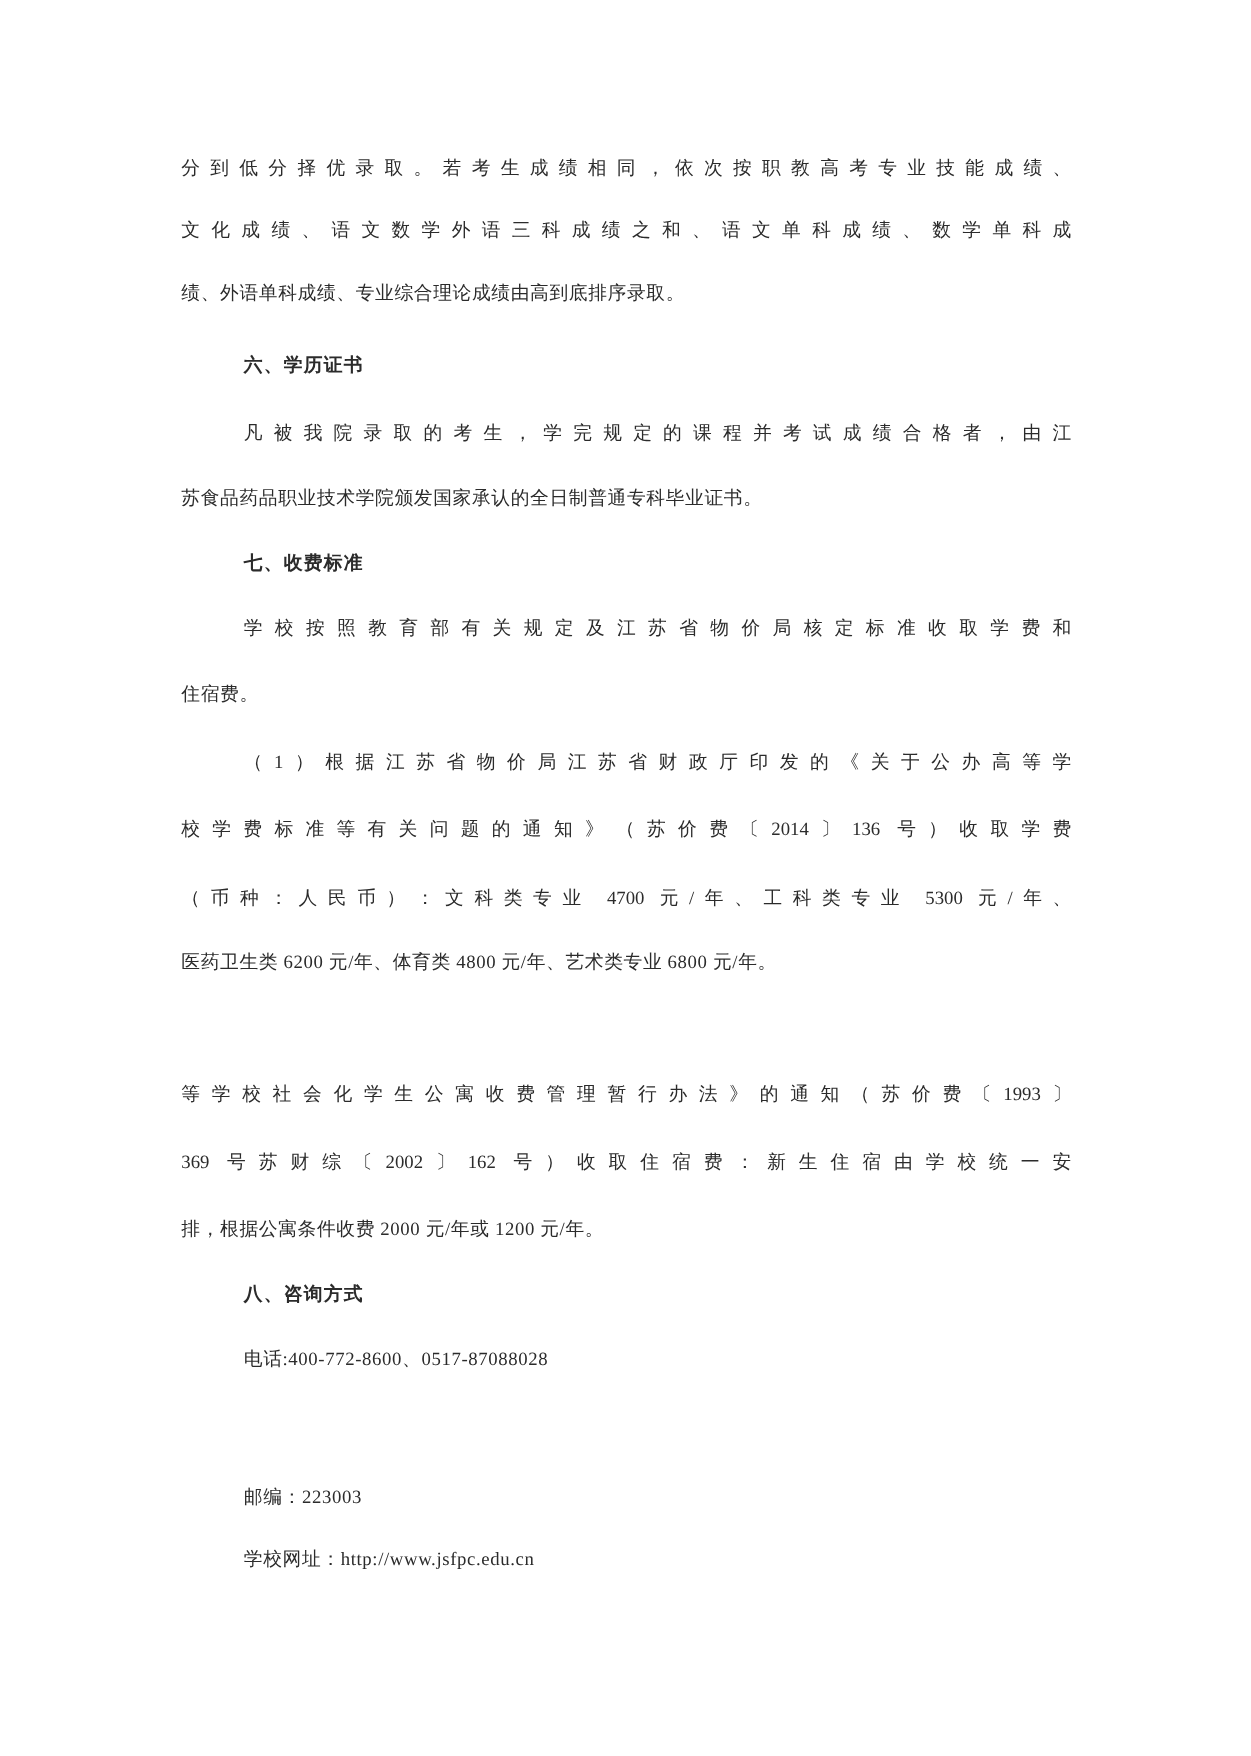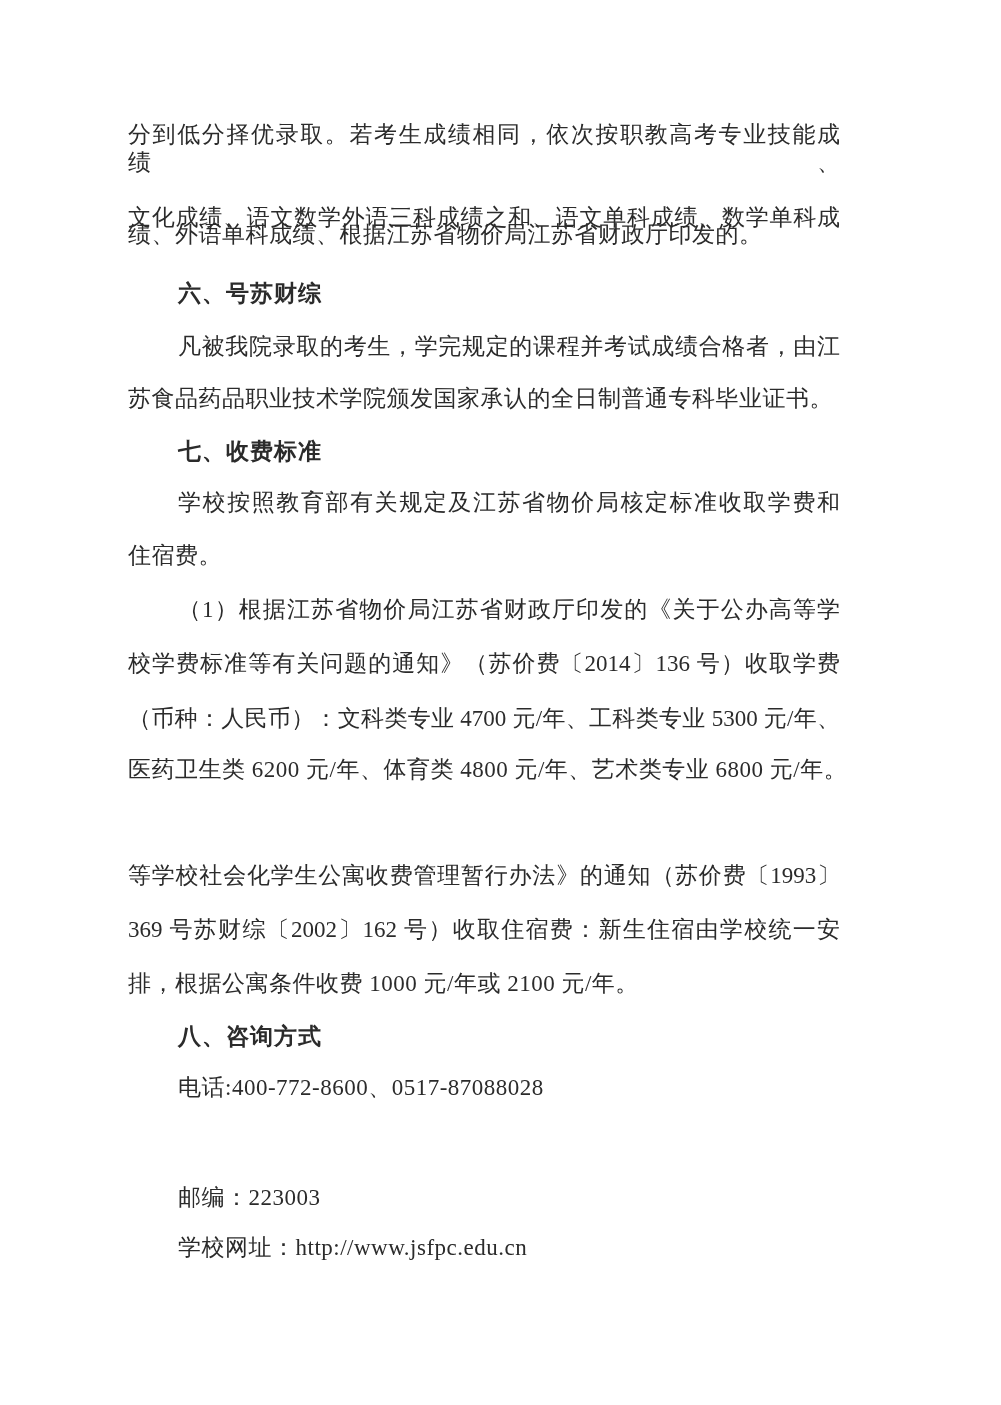--- a/index.html
+++ b/index.html
@@ -15,23 +15,23 @@
     position:relative;
     width:1001px;
     height:1405px;
     background:var(--page-bg);
     overflow:hidden;
     font-family:"Liberation Serif","DejaVu Serif",serif;
     color:var(--text-color);
   }
   .line{
     position:absolute;
-    left:128px;
+    left:145px;
     width:712px;
-    font-size:23px;
+    font-size:15px;
     line-height:28px;
     white-space:nowrap;
     letter-spacing:0.5px;
   }
   .line.justify{
     white-space:normal;
     text-align:justify;
     text-align-last:justify;
     letter-spacing:0;
   }
@@ -44,41 +44,41 @@
     font-weight:bold;
     letter-spacing:1px;
   }
 </style>
 </head>
 <body>
 
 <div class="page">
 
   <div class="line justify" style="top:121px;">分到低分择优录取。若考生成绩相同，依次按职教高考专业技能成绩、</div>
-  <div class="line justify" style="top:171px;margin-top:33px;">文化成绩、语文数学外语三科成绩之和、语文单科成绩、数学单科成</div>
-  <div class="line" style="top:221px;">绩、外语单科成绩、根据江苏省物价局江苏省财政厅印发的。</div>
+  <div class="line justify" style="top:171px;">文化成绩、语文数学外语三科成绩之和、语文单科成绩、数学单科成</div>
+  <div class="line" style="top:221px;">绩、外语单科成绩、专业综合理论成绩由高到底排序录取。</div>
 
-  <div class="line heading indent" style="top:279px;">六、号苏财综</div>
+  <div class="line heading indent" style="top:279px;">六、学历证书</div>
 
   <div class="line" style="top:385px;">苏食品药品职业技术学院颁发国家承认的全日制普通专科毕业证书。</div>
   <div class="line justify indent" style="top:333px;">凡被我院录取的考生，学完规定的课程并考试成绩合格者，由江</div>
 
   <div class="line heading indent" style="top:437px;">七、收费标准</div>
 
   <div class="line justify indent" style="top:489px;">学校按照教育部有关规定及江苏省物价局核定标准收取学费和</div>
   <div class="line" style="top:542px;">住宿费。</div>
 
   <div class="line justify indent" style="top:596px;">（1）根据江苏省物价局江苏省财政厅印发的《关于公办高等学</div>
   <div class="line justify" style="top:650px;">校学费标准等有关问题的通知》（苏价费〔2014〕136 号）收取学费</div>
   <div class="line justify" style="top:705px;">（币种：人民币）：文科类专业 4700 元/年、工科类专业 5300 元/年、</div>
   <div class="line" style="top:756px;">医药卫生类 6200 元/年、体育类 4800 元/年、艺术类专业 6800 元/年。</div>
 
   <div class="line justify" style="top:862px;">等学校社会化学生公寓收费管理暂行办法》的通知（苏价费〔1993〕</div>
   <div class="line justify" style="top:916px;">369 号苏财综〔2002〕162 号）收取住宿费：新生住宿由学校统一安</div>
-  <div class="line" style="top:970px;">排，根据公寓条件收费 1000 元/年或 2100 元/年。</div>
+  <div class="line" style="top:970px;">排，根据公寓条件收费 2000 元/年或 1200 元/年。</div>
 
   <div class="line heading indent" style="top:1022px;">八、咨询方式</div>
 
   <div class="line indent" style="top:1074px;">电话:400-772-8600、0517-87088028</div>
   <div class="line indent" style="top:1184px;">邮编：223003</div>
   <div class="line indent" style="top:1234px;">学校网址：http://www.jsfpc.edu.cn</div>
 
 </div>
 
 </body></html>

